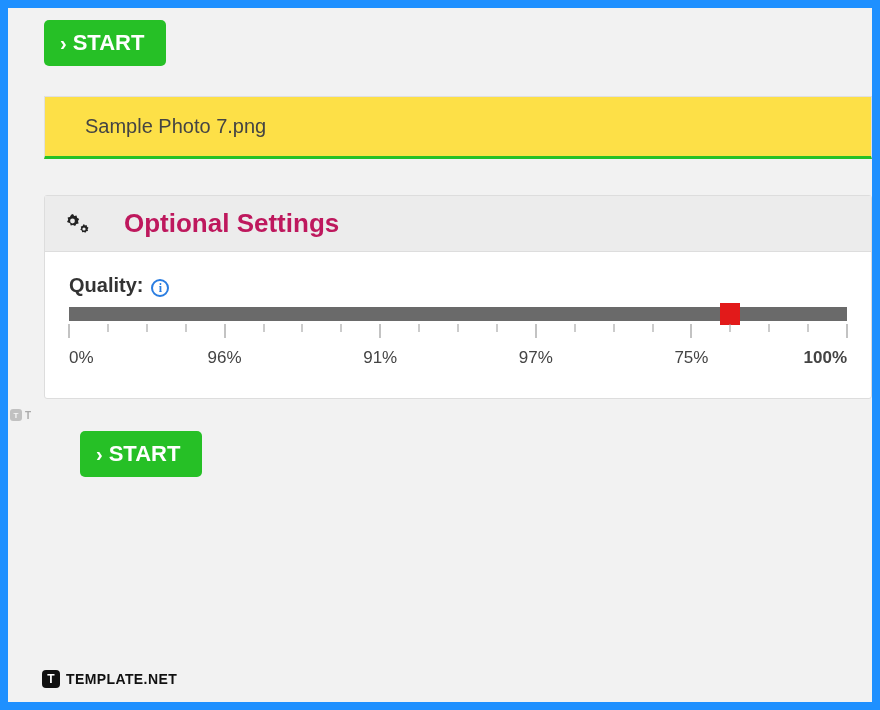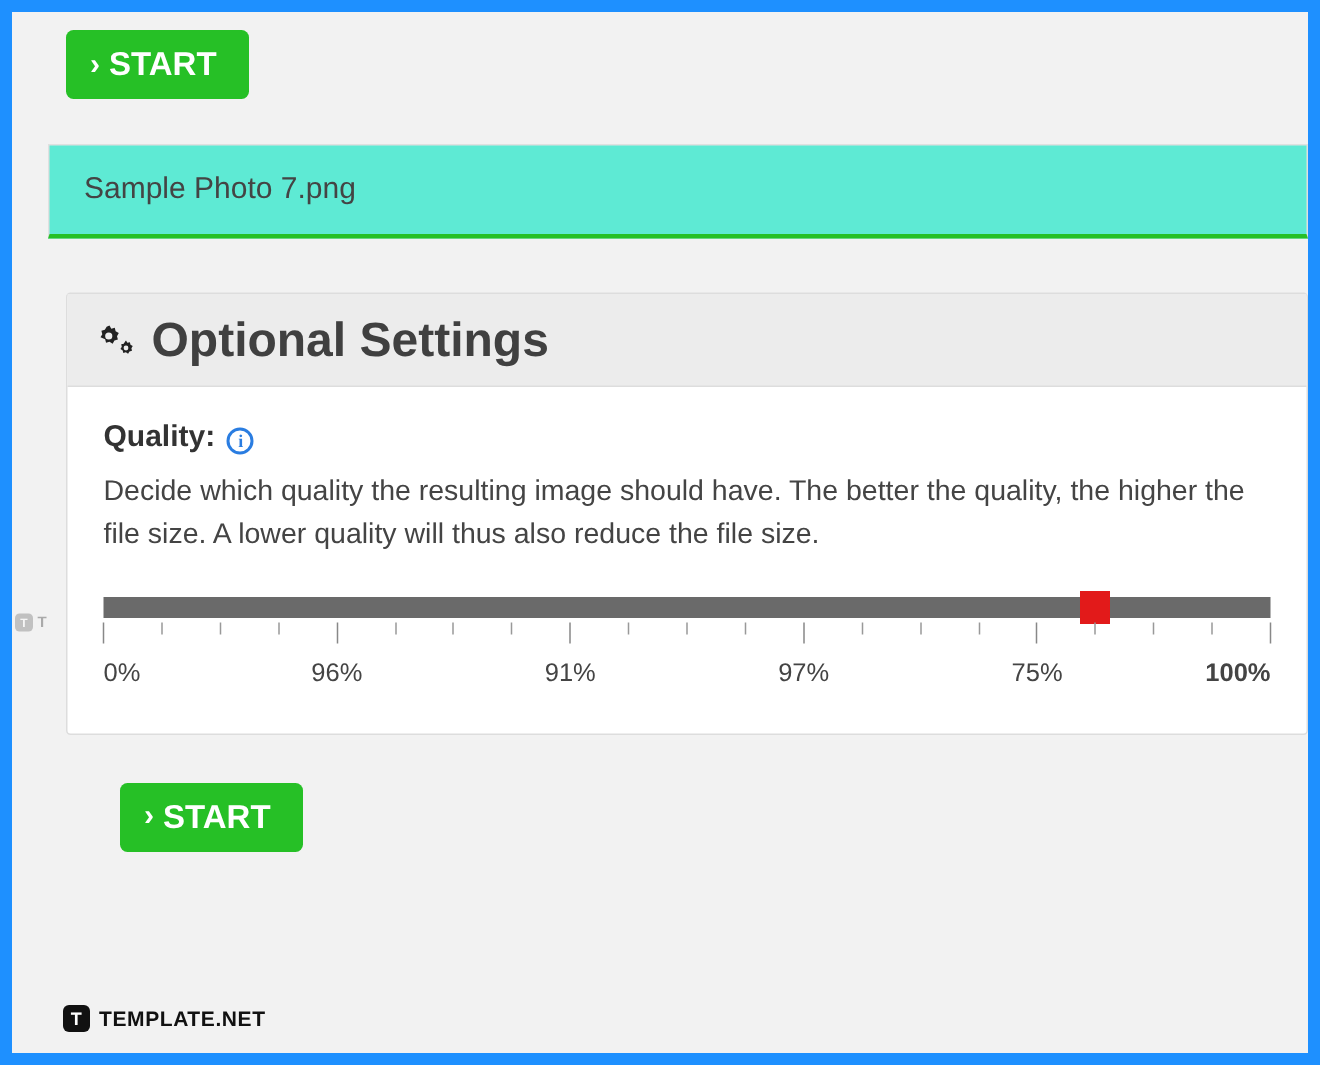--- a/index.html
+++ b/index.html
@@ -1,24 +1,24 @@
 <!DOCTYPE html>
 <html><head>
 <meta charset="utf-8">
 <style>
 * { box-sizing: border-box; margin: 0; padding: 0; }
 body { font-family: "Segoe UI", Arial, sans-serif; background: #fff; }
 .frame { width: 880px; height: 710px; border: 8px solid #1e90ff; background: #f2f2f2; position: relative; padding: 12px 0 0 0; overflow: hidden; }
 .start-btn { background: #26c026; color: #fff; border: none; border-radius: 5px; padding: 10px 22px 10px 16px; font-size: 22px; font-weight: 700; display: inline-flex; align-items: center; gap: 6px; cursor: pointer; margin-left: 36px; }
 .start-btn .chev { font-size: 20px; font-weight: 900; }
-.filename-box { background: #5eead4; border: 1px solid #e0e0e0; border-bottom: 3px solid #26c026; margin: 30px 0 0 24px; padding: 18px 23px; font-size: 20px; color: #444; }
+.filename-box { background: #fde047; border: 1px solid #e0e0e0; border-bottom: 3px solid #26c026; margin: 30px 0 0 36px; padding: 18px 40px; font-size: 20px; color: #444; }
 .settings-card { background: #fff; border: 1px solid #ddd; border-radius: 3px; margin: 36px 0 0 36px; }
 .settings-header { background: #ececec; border-bottom: 1px solid #ddd; padding: 12px 18px; display: flex; align-items: center; gap: 10px; }
 .settings-header .gears svg { display: block; }
-.settings-header h2 { font-size: 32px; font-weight: 700; color: #404040; }
+.settings-header h2 { font-size: 26px; font-weight: 700; color: #be185d; margin-left: 23px; }
 .settings-body { padding: 22px 24px 28px 24px; }
 .quality-row { display: flex; align-items: flex-end; gap: 8px; margin-bottom: 10px; }
 .quality-label { font-size: 20px; font-weight: 700; color: #333; }
 .info-badge { width: 18px; height: 18px; border: 2px solid #2a7de1; color: #2a7de1; border-radius: 50%; display: inline-flex; align-items: center; justify-content: center; font-size: 12px; font-weight: 900; font-style: normal; font-family: Georgia, serif; }
 .quality-desc { font-size: 19px; color: #444; line-height: 1.55; margin-bottom: 26px; }
 .slider-labels { display: flex; justify-content: space-between; font-size: 17px; color: #333; margin-bottom: 6px; font-weight: 500; }
 .slider-wrap { position: relative; height: 14px; background: #6a6a6a; width: 100%; }
 .slider-thumb { position: absolute; top: -4px; width: 20px; height: 22px; background: #e21a1a; transform: translateX(-50%); }
 .ticks { position: relative; height: 22px; margin-top: 3px; }
 .tick { position: absolute; top: 0; width: 1px; background: #999; transform: translateX(-50%); }
@@ -60,21 +60,20 @@
           </g>
         </svg>
       </span>
       <h2>Optional Settings</h2>
     </div>
     <div class="settings-body">
       <div class="quality-row">
         <span class="quality-label">Quality:</span>
         <span class="info-badge">i</span>
       </div>
-      <p class="quality-desc">Decide which quality the resulting image should have. The better the quality, the higher the file size. A lower quality will thus also reduce the file size.</p>
 
       <div class="slider-wrap">
         <div class="slider-thumb" id="slider-thumb" style="left: 85%;"></div>
       </div>
       <div class="ticks" id="ticks">
           <div class="tick major" style="left: 0%;"></div>
           <div class="tick major" style="left: 20%;"></div>
           <div class="tick major" style="left: 40%;"></div>
           <div class="tick major" style="left: 60%;"></div>
           <div class="tick major" style="left: 80%;"></div>

